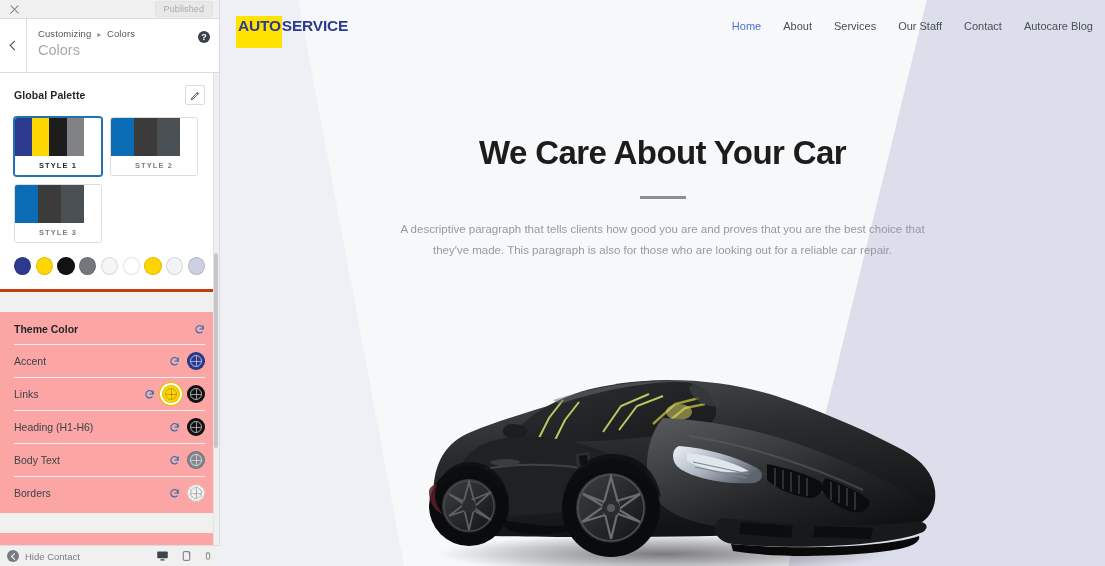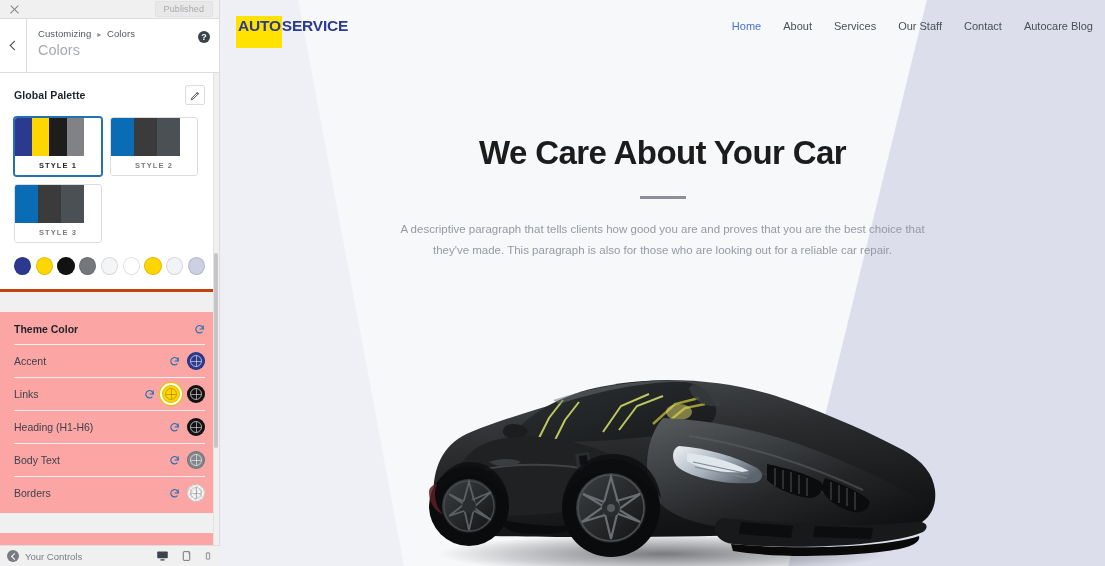--- a/index.html
+++ b/index.html
@@ -453,21 +453,21 @@
       </div>
 
       <div class="cz-scrollbar">
         <div class="cz-scrollthumb"></div>
       </div>
     </div>
 
     <div class="cz-footer">
       <div class="hide-ctrl">
         <span class="hide-arrow"></span>
-        <span class="hide-label">Your Controls</span>
+        <span class="hide-label">Hide Contact</span>
       </div>
       <div class="devices">
         <span class="dev">
           <svg width="13" height="12" viewBox="0 0 24 24" fill="#3c434a">
             <rect x="1.5" y="3" width="21" height="13.5" rx="1.5"></rect>
               <rect x="8" y="18.5" width="8" height="2.6"></rect>
           </svg>
         </span>
         <span class="dev">
           <svg width="11" height="12" viewBox="0 0 24 24" fill="none" stroke="#646970" stroke-width="2">

